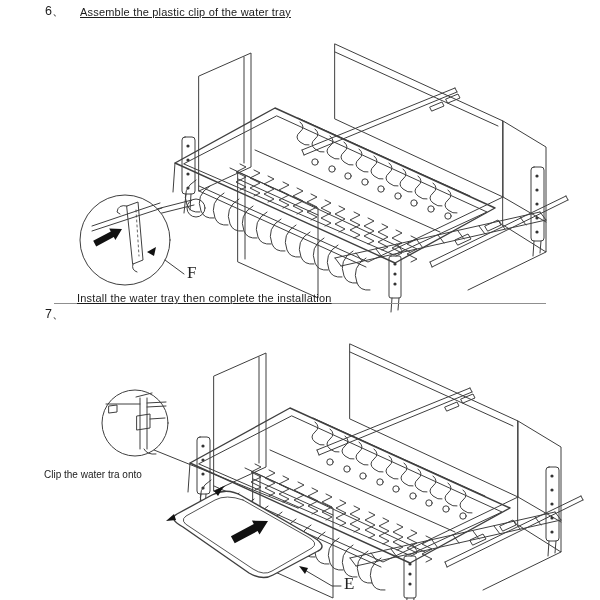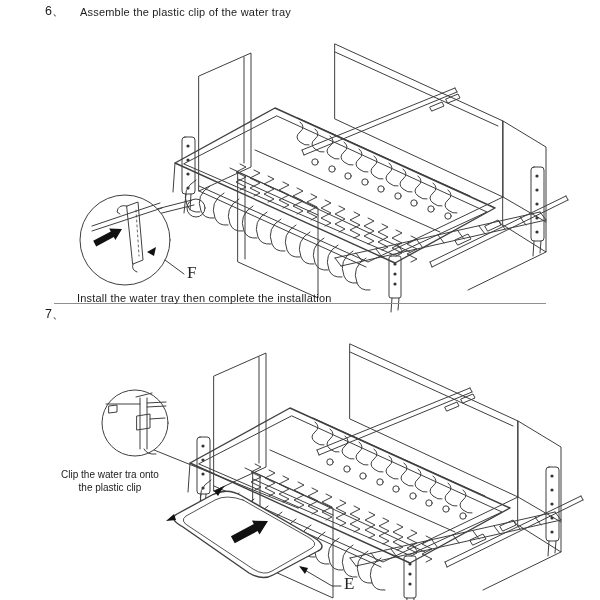--- a/index.html
+++ b/index.html
@@ -1,22 +1,22 @@
 <!DOCTYPE html>
 <html><head>
 <meta charset="utf-8">
 <style>
   html,body{margin:0;padding:0;}
   body{width:600px;height:600px;background:#ffffff;position:relative;overflow:hidden;
        font-family:"Liberation Sans",sans-serif;color:#1c1c1c;}
   .abs{position:absolute;}
   .step-num{font-size:12.5px;white-space:nowrap;}
-  .step-title{font-size:11px;white-space:nowrap;letter-spacing:.2px;}
+  .step-title{font-size:11px;white-space:nowrap;letter-spacing:.2px;text-decoration:underline;}
   .part-label{font-family:"Liberation Serif",serif;font-size:17px;color:#222;}
-  .annotation{font-size:10px;line-height:12.5px;text-align:center;width:132px;color:#1b1b1b;}
+  .annotation{font-size:10px;line-height:12.5px;text-align:left;width:132px;color:#1b1b1b;}
   .divider{height:1px;background:#8f8f8f;width:492px;}
   svg{position:absolute;left:0;top:0;}
   .la{stroke:#3f3f3f;fill:none;stroke-width:1;stroke-linecap:round;stroke-linejoin:round;}
   .thick{stroke-width:1.4;}
   .dot{fill:#333;stroke:none;}
   .blk{fill:#111;stroke:none;}
   .wfill{fill:#ffffff;}
   .dotted{stroke-dasharray:2,3;stroke-width:.8;}
 </style>
 </head>
@@ -192,16 +192,15 @@
 
 <div class="abs part-label" style="left:187px;top:263px">F</div>
 
 <div class="abs divider" style="left:54px;top:303px"></div>
 
 <div class="abs step-num" style="left:45px;top:306px">7、</div>
 <div class="abs step-title" style="left:77px;top:292px">Install the water tray then complete the installation</div>
 
 <div class="abs annotation" style="left:44px;top:469px">
   <div>Clip the water tra onto</div>
-  <div>the plastic clip</div>
 </div>
 
 <div class="abs part-label" style="left:344px;top:574px">E</div>
 
 </body></html>

